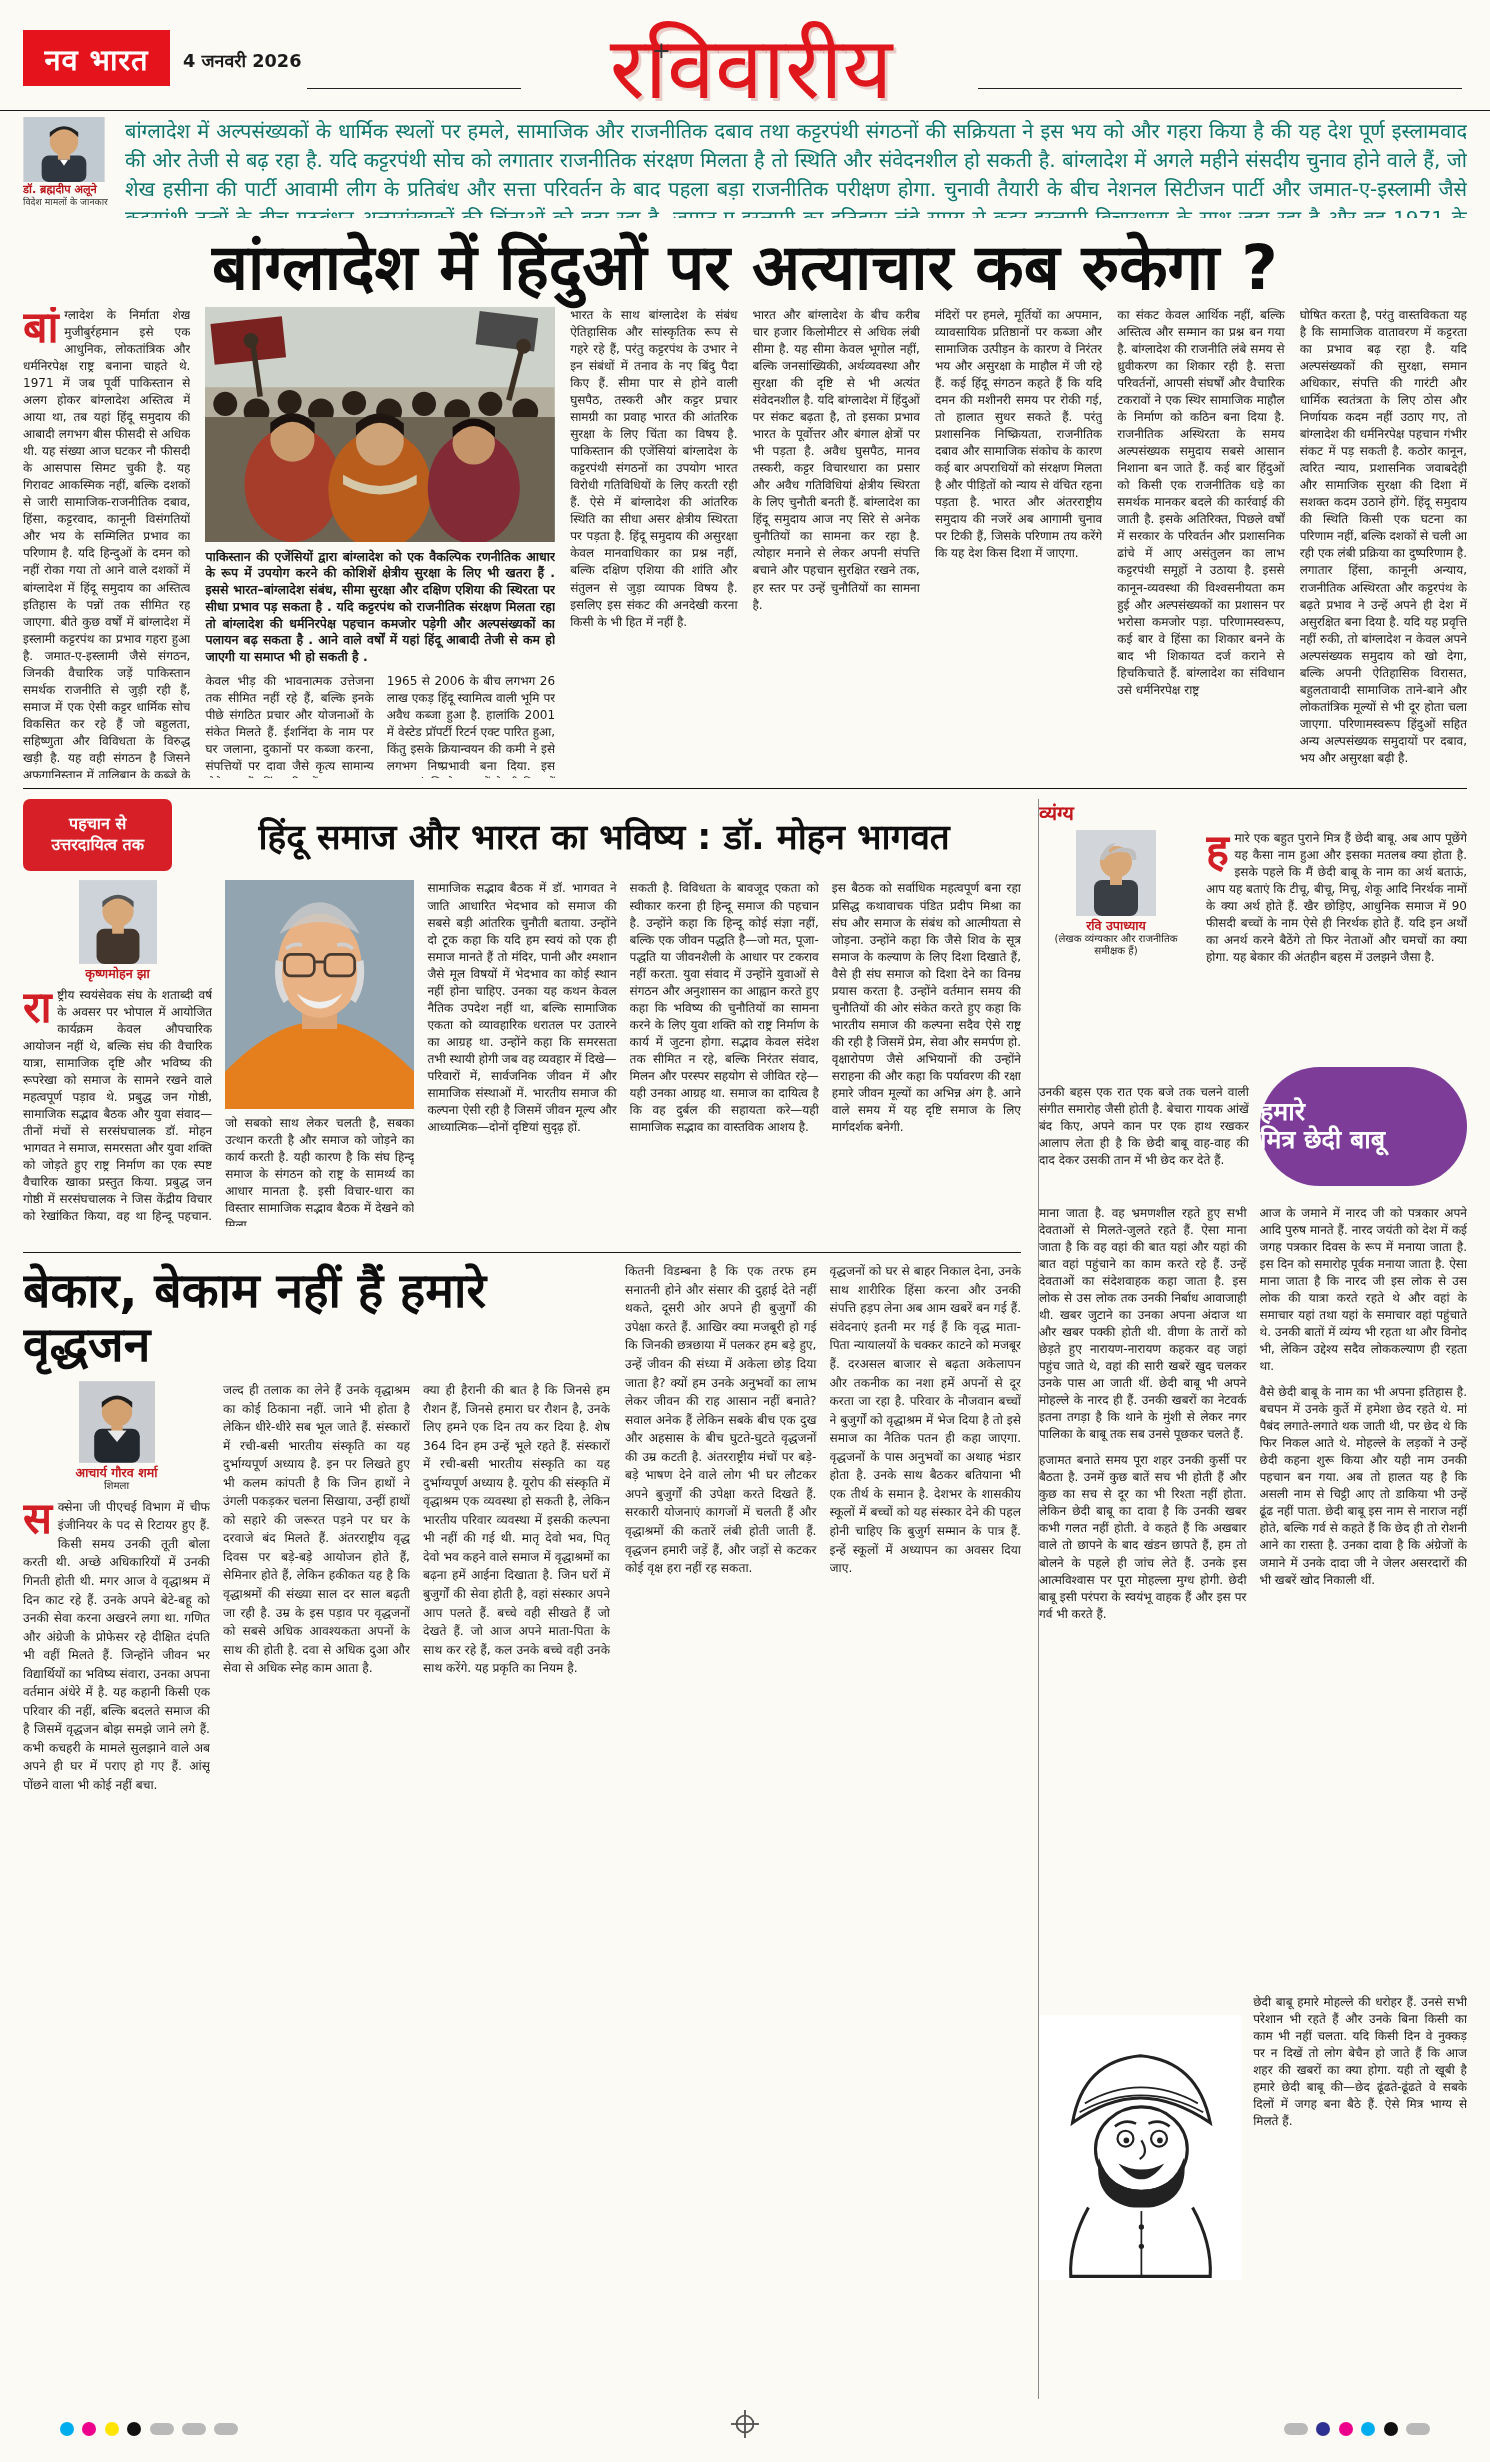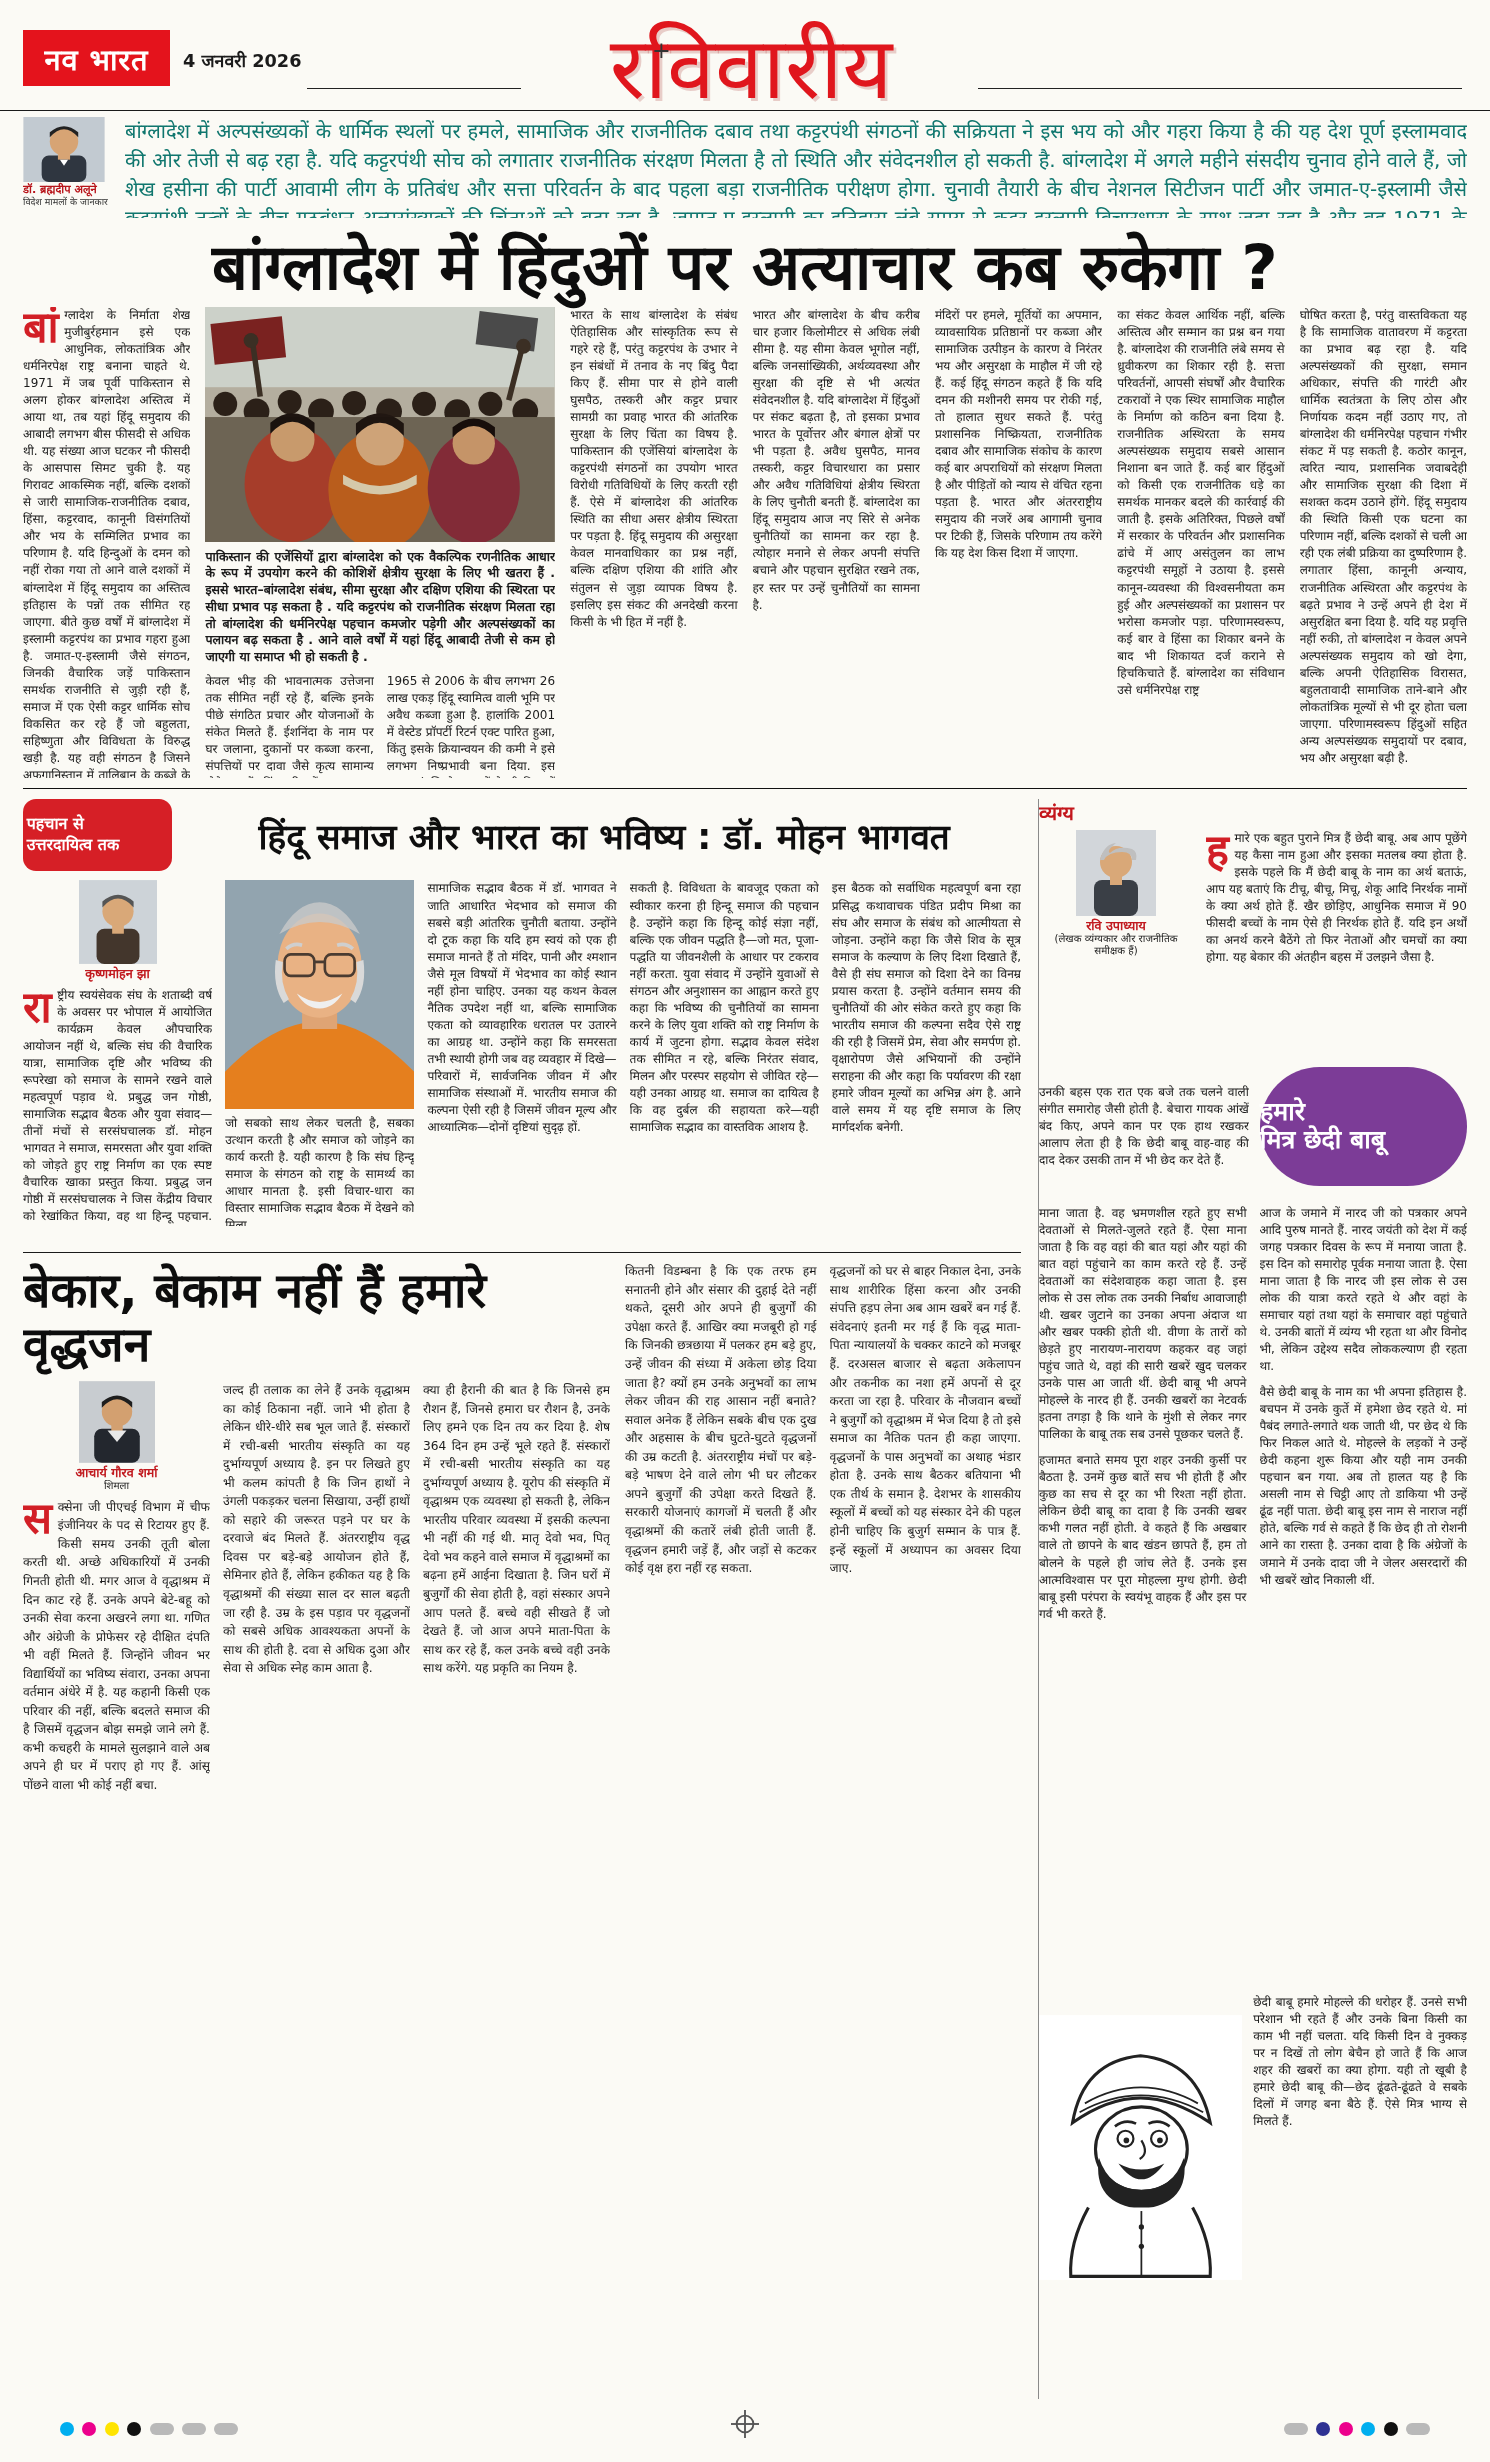--- a/index.html
+++ b/index.html
@@ -33,22 +33,22 @@
   .lead-photo{width:100%;height:235px;display:block;}
   .lead-caption{font-size:12.5px;font-weight:700;line-height:1.34;text-align:justify;margin-top:6.5px;}
   .under-cols{display:grid;grid-template-columns:1fr 1fr;gap:13px;margin-top:7.5px;height:140px;overflow:hidden;}
   .rule-mid{position:absolute;top:788px;left:23px;right:23px;border-top:1.9px solid #111;}
   
   .main-row{position:absolute;top:799px;left:23px;right:23px;height:1600px;display:flex;gap:17px;}
   .left-main{flex:0 0 998px;display:flex;flex-direction:column;overflow:hidden;}
   
   .bhagwat{height:453px;border-bottom:1.9px solid #1a1a1a;overflow:hidden;}
   .bh-head{display:flex;gap:15px;align-items:center;}
-  .kicker{flex:0 0 142px;min-height:61px;background:#d61f26;color:#fff;border-radius:13px;
-          display:flex;flex-direction:column;justify-content:center;text-align:left;
+  .kicker{flex:0 0 142px;min-height:61px;background:#d61f26;color:#fff;border-radius:7px;
+          display:flex;flex-direction:column;justify-content:center;text-align:center;
           font-weight:800;font-size:16px;line-height:1.3;padding:5.6px 3.7px;}
   .bh-headline{flex:1;font-size:35px;font-weight:800;text-align:center;color:#0e0e0e;}
   .bh-cols{display:grid;grid-template-columns:repeat(5,1fr);gap:13px;margin-top:9.3px;height:346px;overflow:hidden;}
   .author-card{text-align:center;margin-bottom:5.6px;}
   .author-card .portrait{margin:0 auto;}
   .a-name{color:#c11a1f;font-weight:800;font-size:12.6px;line-height:1.2;margin-top:1.9px;}
   .a-sub{color:#222;font-size:10.2px;line-height:1.2;}
   .bh-photo{width:100%;height:229px;display:block;margin-bottom:5.6px;}
   
   .elders{flex:1;padding-top:9.3px;overflow:hidden;}

